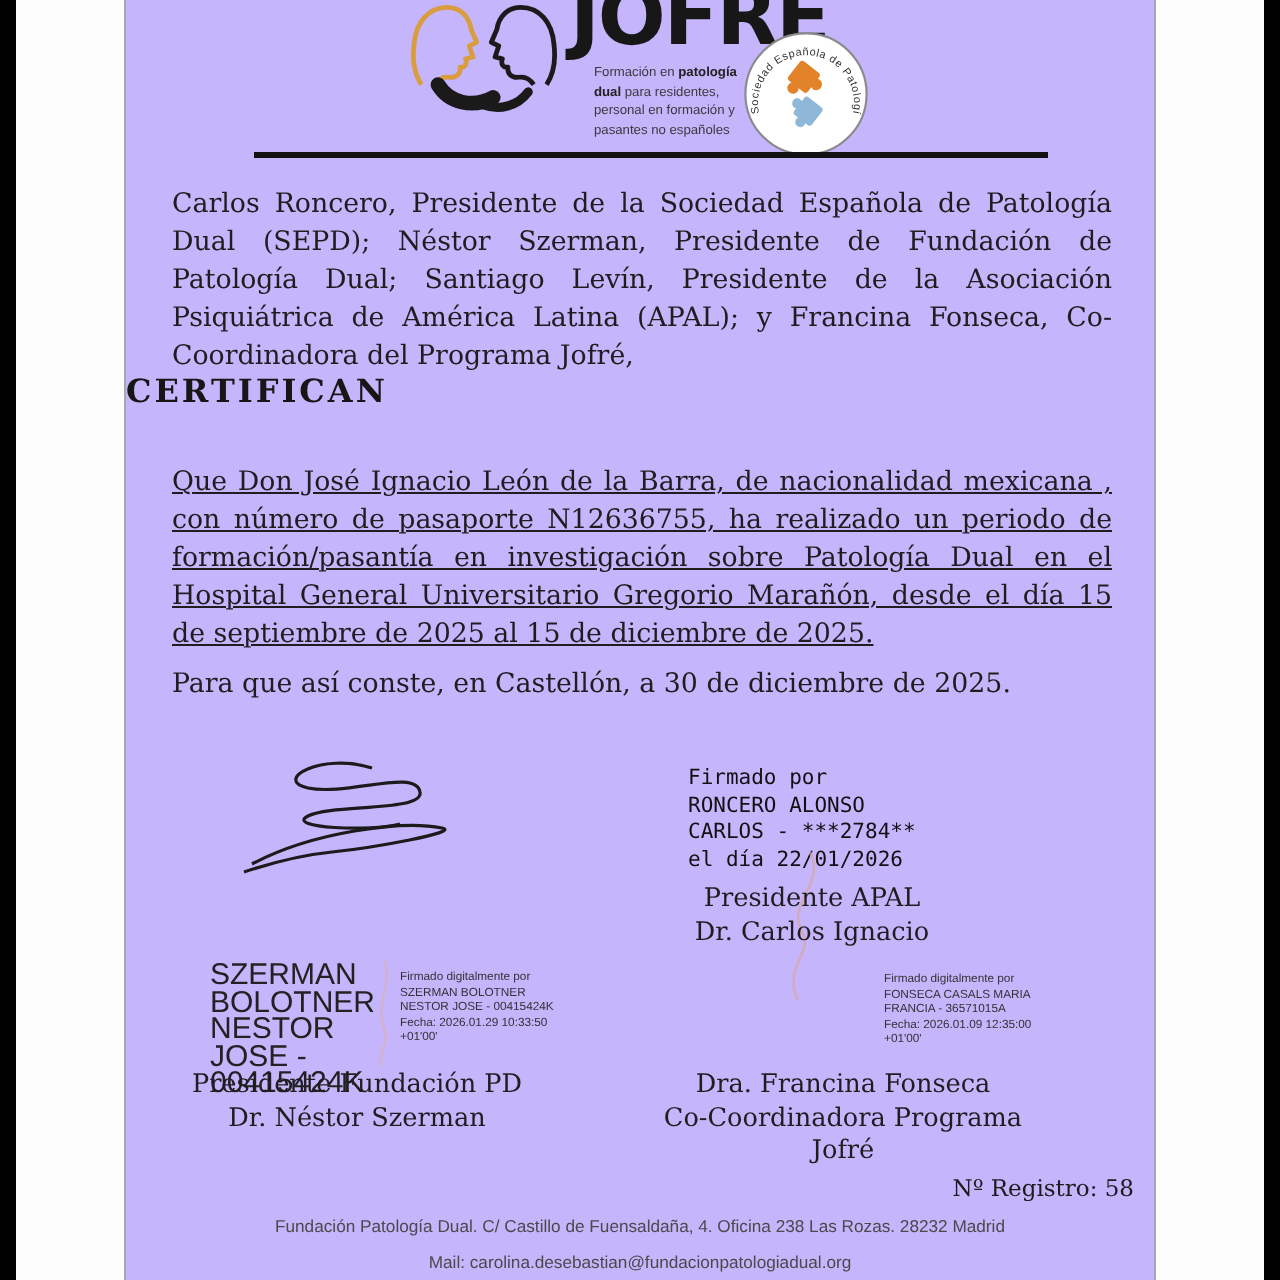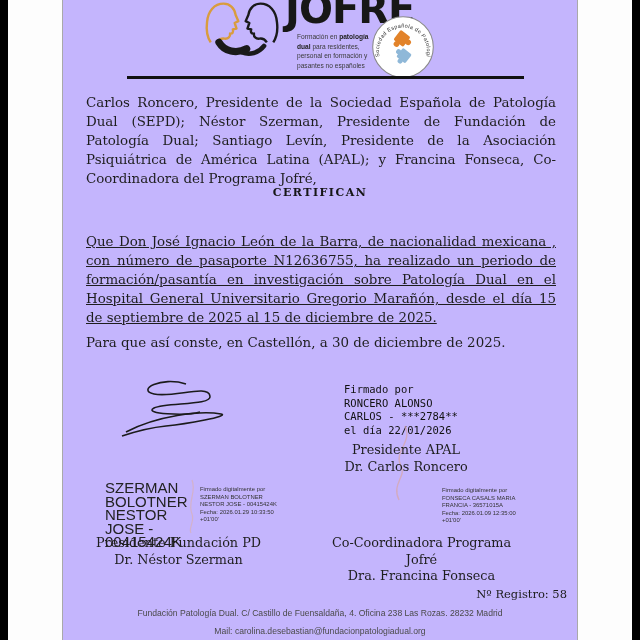--- a/index.html
+++ b/index.html
@@ -16,22 +16,22 @@
                  font-weight:bold; font-size:40px; letter-spacing:-1px; color:#171717; }
   .tagline { position:absolute; left:234px; top:32px; width:86px;
              font-family:"Liberation Sans", sans-serif; font-size:6.6px; line-height:9.5px; color:#3a3a3a; }
   .tagline b { color:#222; }
   .seal-svg { position:absolute; left:308px; top:15px; width:64px; height:64px; }
   .top-rule { position:absolute; left:64px; top:76px; width:397px; height:3px; background:#111; }
   
   .para { position:absolute; left:23px; width:470px; font-size:13.4px; line-height:19px;
           color:#1e1e1e; text-align:justify; }
   .p-intro { top:93px; }
-  .certify { position:absolute; left:0; width:100%; top:186px; text-align:center;
-             font-weight:bold; font-size:11px; letter-spacing:1.5px; color:#161616; }
+  .certify { position:absolute; left:0; width:100%; top:186px; 
+             font-weight:bold; font-size:16px; letter-spacing:1.5px; color:#161616; }
   .p-body { top:232px;text-decoration:underline; }
   .p-close { top:333px; text-align:left; }
   
   .sig-scribble { position:absolute; left:52px; top:376px; width:122px; height:64px; }
   .sig-label { position:absolute; text-align:center; font-size:12.8px; line-height:16.5px; color:#1e1e1e; }
   .lbl-apal { left:18px; width:200px; top:442px; }
   .lbl-sepd { left:258px; width:170px; top:442px; }
   .lbl-fund { left:13px; width:205px; top:535px; }
   .lbl-jofre { left:256px; width:205px; top:535px; }
   .digital-mono { position:absolute; left:281px; top:383px; font-family:"DejaVu Sans Mono", monospace;
@@ -104,21 +104,21 @@
 RONCERO ALONSO
 CARLOS - ***2784**
 el día 22/01/2026</div>
       <svg class="red-squiggle-1" viewBox="0 0 42 82">
         <path d="M 24,2 C 32,18 12,28 20,42 C 26,52 10,60 18,76" fill="none" stroke="#d9a6a6" stroke-width="1.4" opacity="0.7"></path>
       </svg>
       <div class="sig-label lbl-apal">
       </div>
       <div class="sig-label lbl-sepd">
         <div>Presidente APAL</div>
-        <div>Dr. Carlos Roncero</div>
+        <div>Dr. Carlos Ignacio</div>
       </div>
 
       <div class="digi-name szerman-name">SZERMAN BOLOTNER NESTOR JOSE - 00415424K</div>
       <svg class="red-squiggle-2" viewBox="0 0 16 58">
         <path d="M 9,2 C 14,14 4,24 9,36 C 12,44 5,50 8,55" fill="none" stroke="#dcb0b0" stroke-width="1.2" opacity="0.65"></path>
       </svg>
       <div class="digi-detail szerman-detail">Firmado digitalmente por
 SZERMAN BOLOTNER
 NESTOR JOSE - 00415424K
 Fecha: 2026.01.29 10:33:50
@@ -126,22 +126,22 @@
       <div class="digi-detail fonseca-detail">Firmado digitalmente por
 FONSECA CASALS MARIA
 FRANCIA - 36571015A
 Fecha: 2026.01.09 12:35:00
 +01'00'</div>
       <div class="sig-label lbl-fund">
         <div>Presidente Fundación PD</div>
         <div>Dr. Néstor Szerman</div>
       </div>
       <div class="sig-label lbl-jofre">
+        <div>Dra. Francina Fonseca</div>
         <div>Co-Coordinadora Programa Jofré</div>
-        <div>Dra. Francina Fonseca</div>
       </div>
 
       <div class="registro">Nº Registro: 58</div>
       <div class="footer-line footer-address">Fundación Patología Dual. C/ Castillo de Fuensaldaña, 4. Oficina 238 Las Rozas.  28232 Madrid</div>
       <div class="footer-line footer-mail">Mail: carolina.desebastian@fundacionpatologiadual.org</div>
 
     </div>
   </div>
 </div>
 

